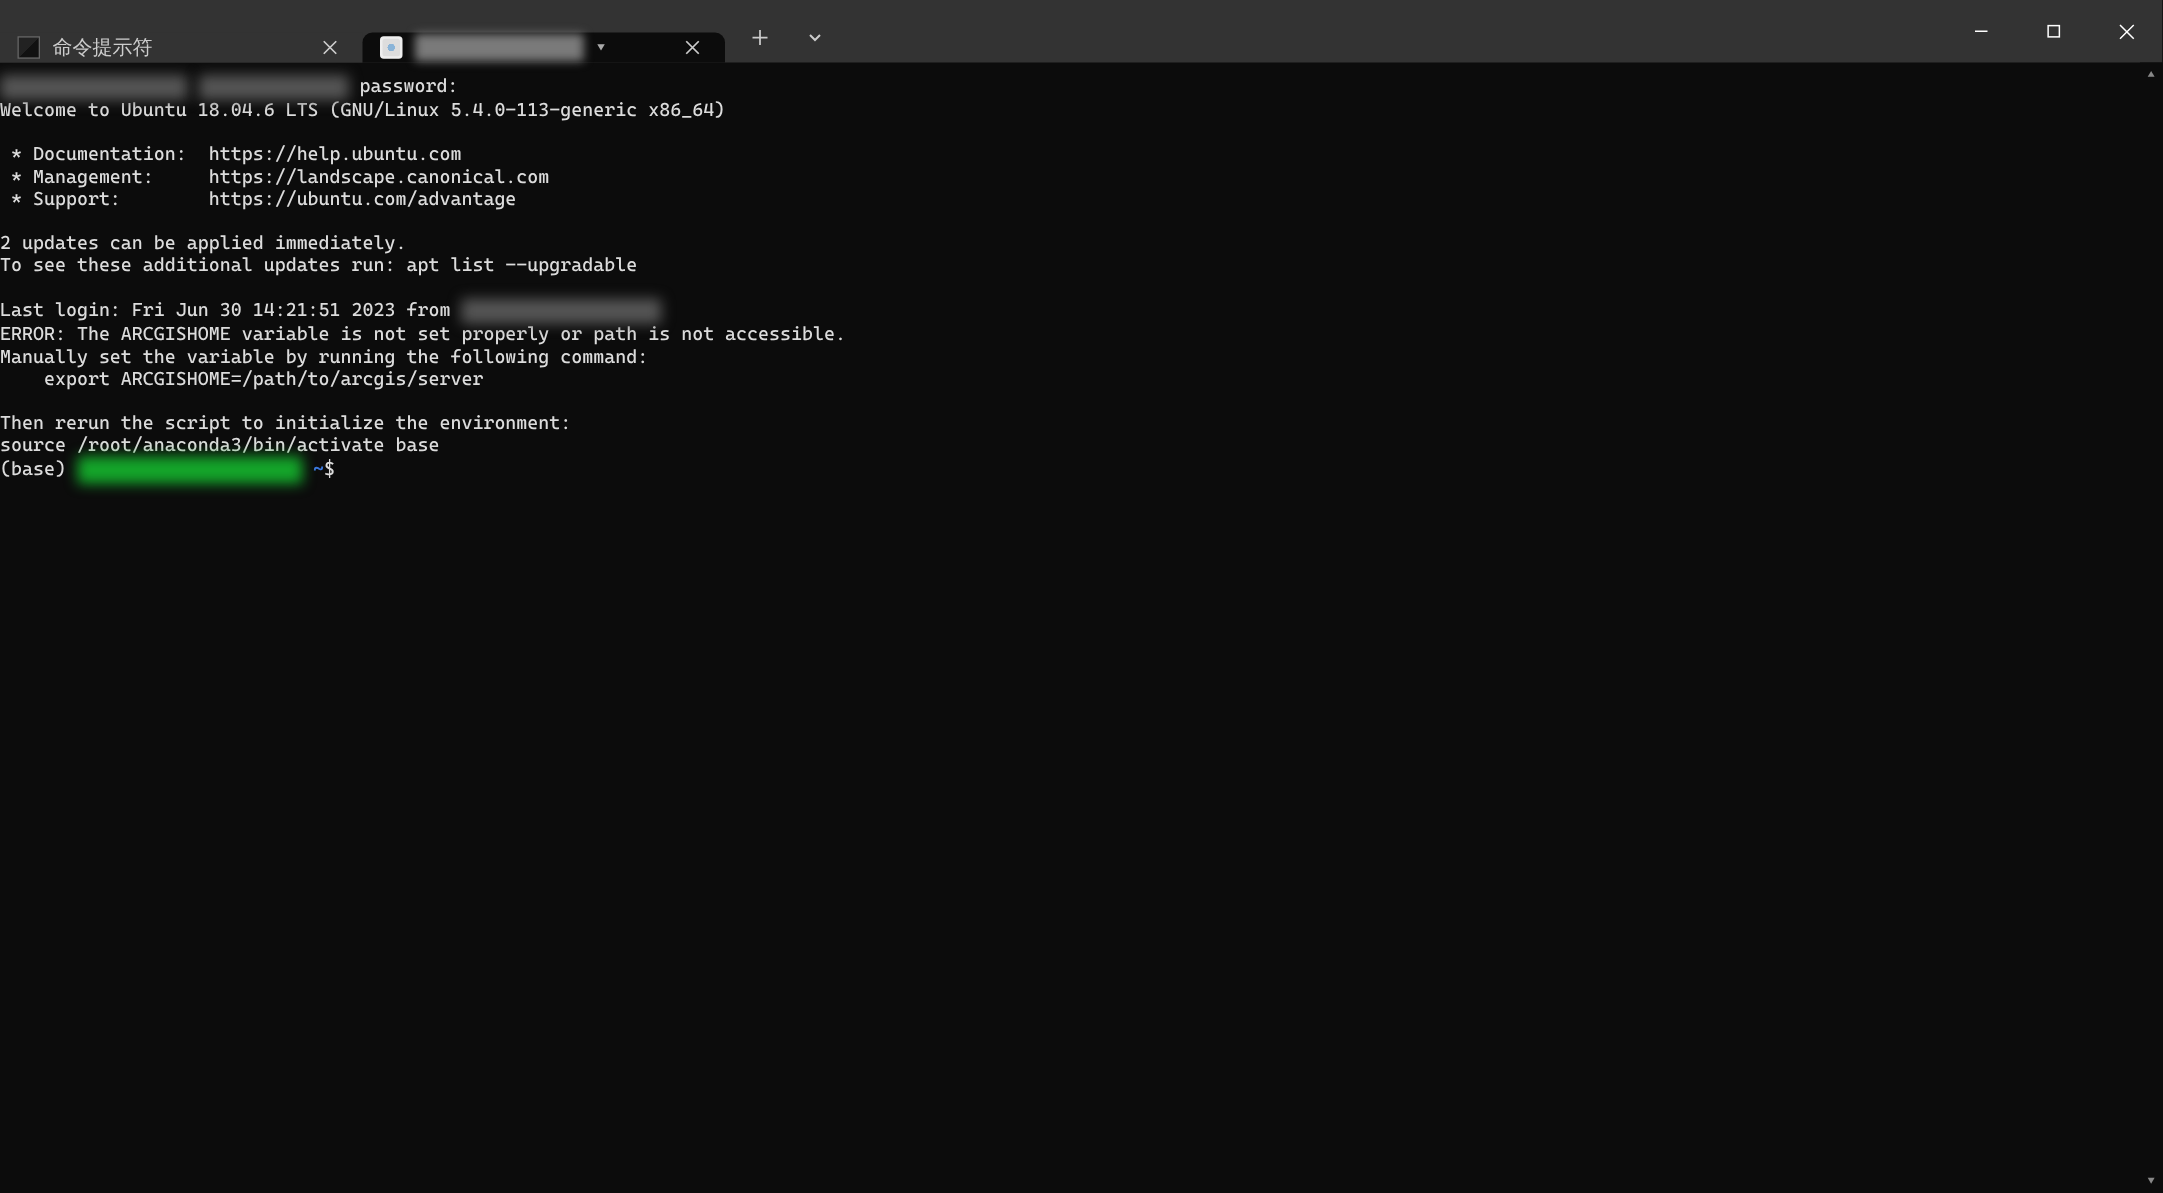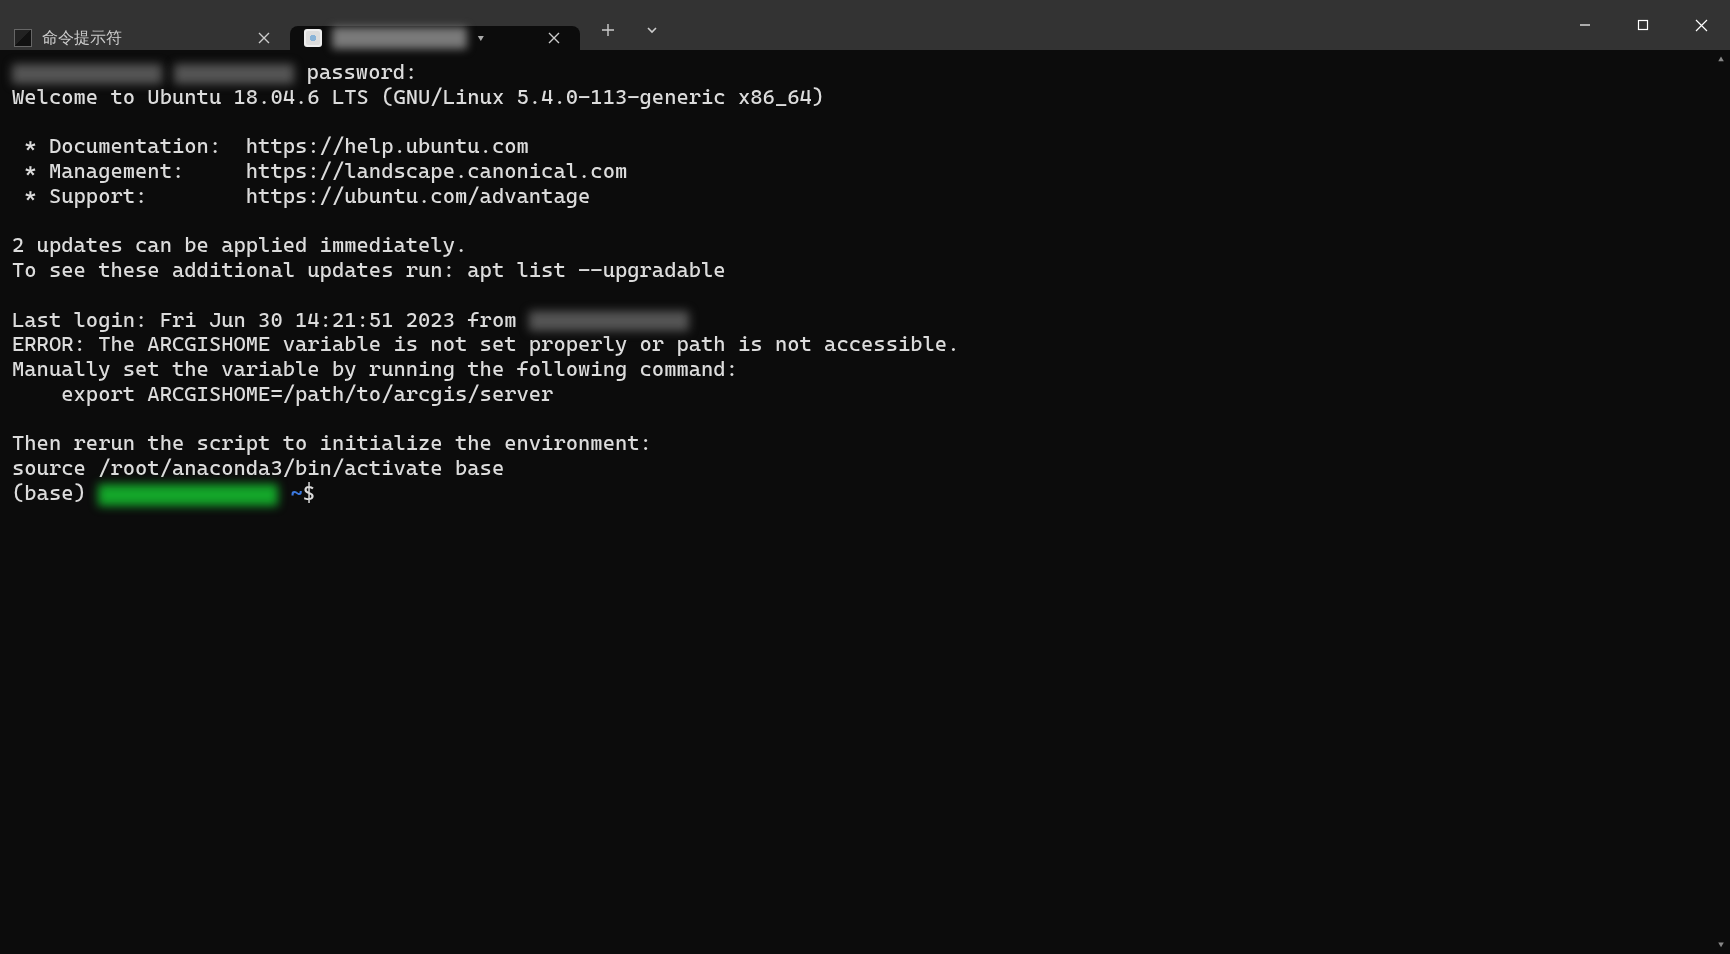--- a/index.html
+++ b/index.html
@@ -119,23 +119,23 @@
       width: 58px;
       display: flex;
       align-items: center;
       justify-content: center;
       color: #ffffff;
       cursor: pointer;
     }
     .terminal-area {
       position: relative;
       height: calc(100% - 50px);
-      padding: 10px 12px;
+      padding: 10px 0;
       color: #dcdcdc;
-      font-size: 21px;
+      font-size: 15px;
       line-height: 1.18;
       white-space: pre;
       overflow: hidden;
     }
     .blur-span {
       display: inline-block;
       background: #888;
       filter: blur(5px);
       height: 20px;
       vertical-align: middle;

